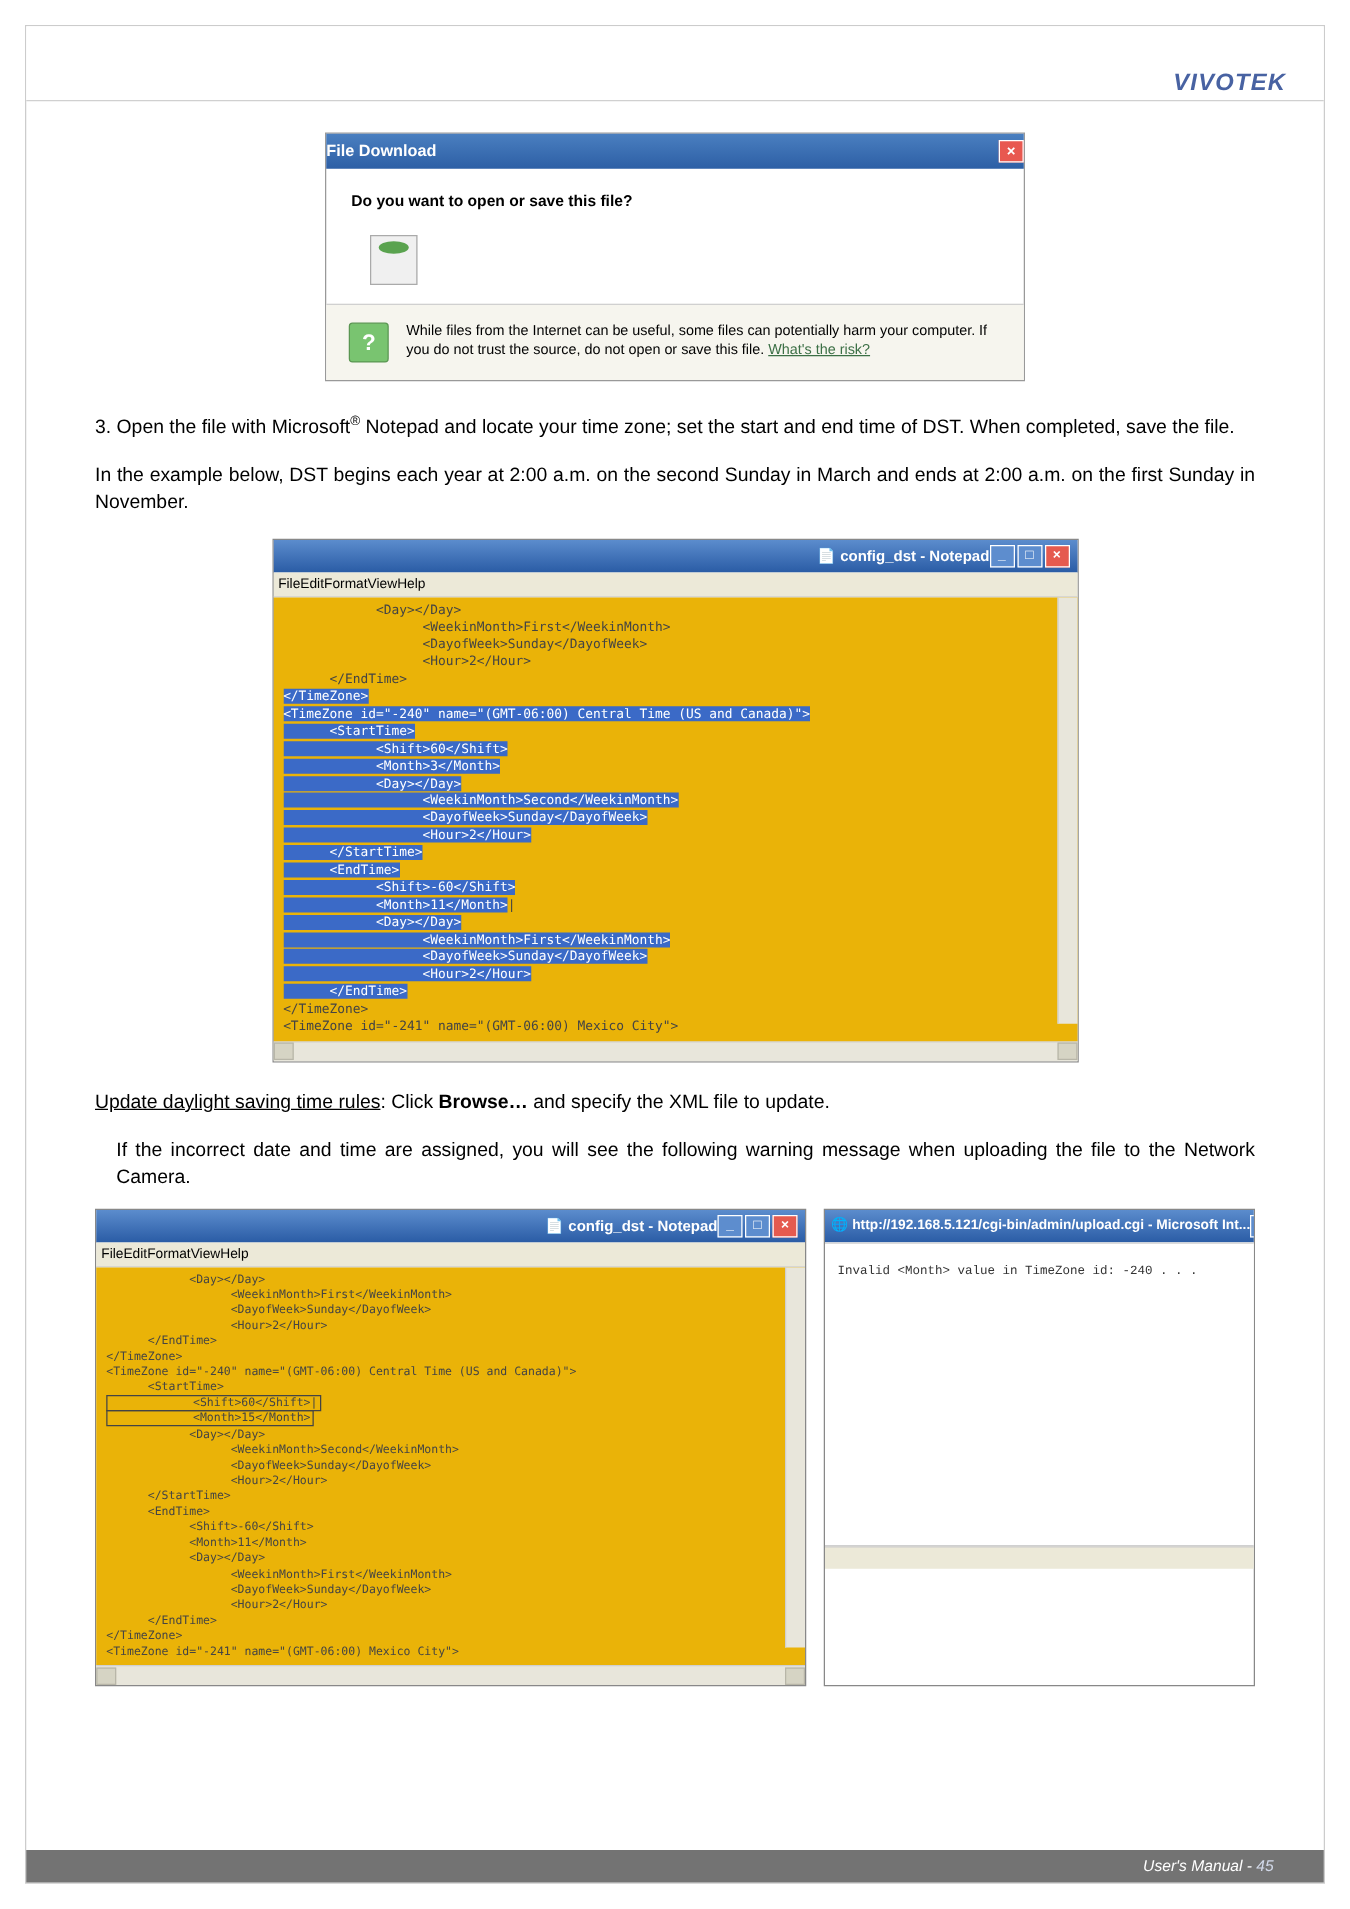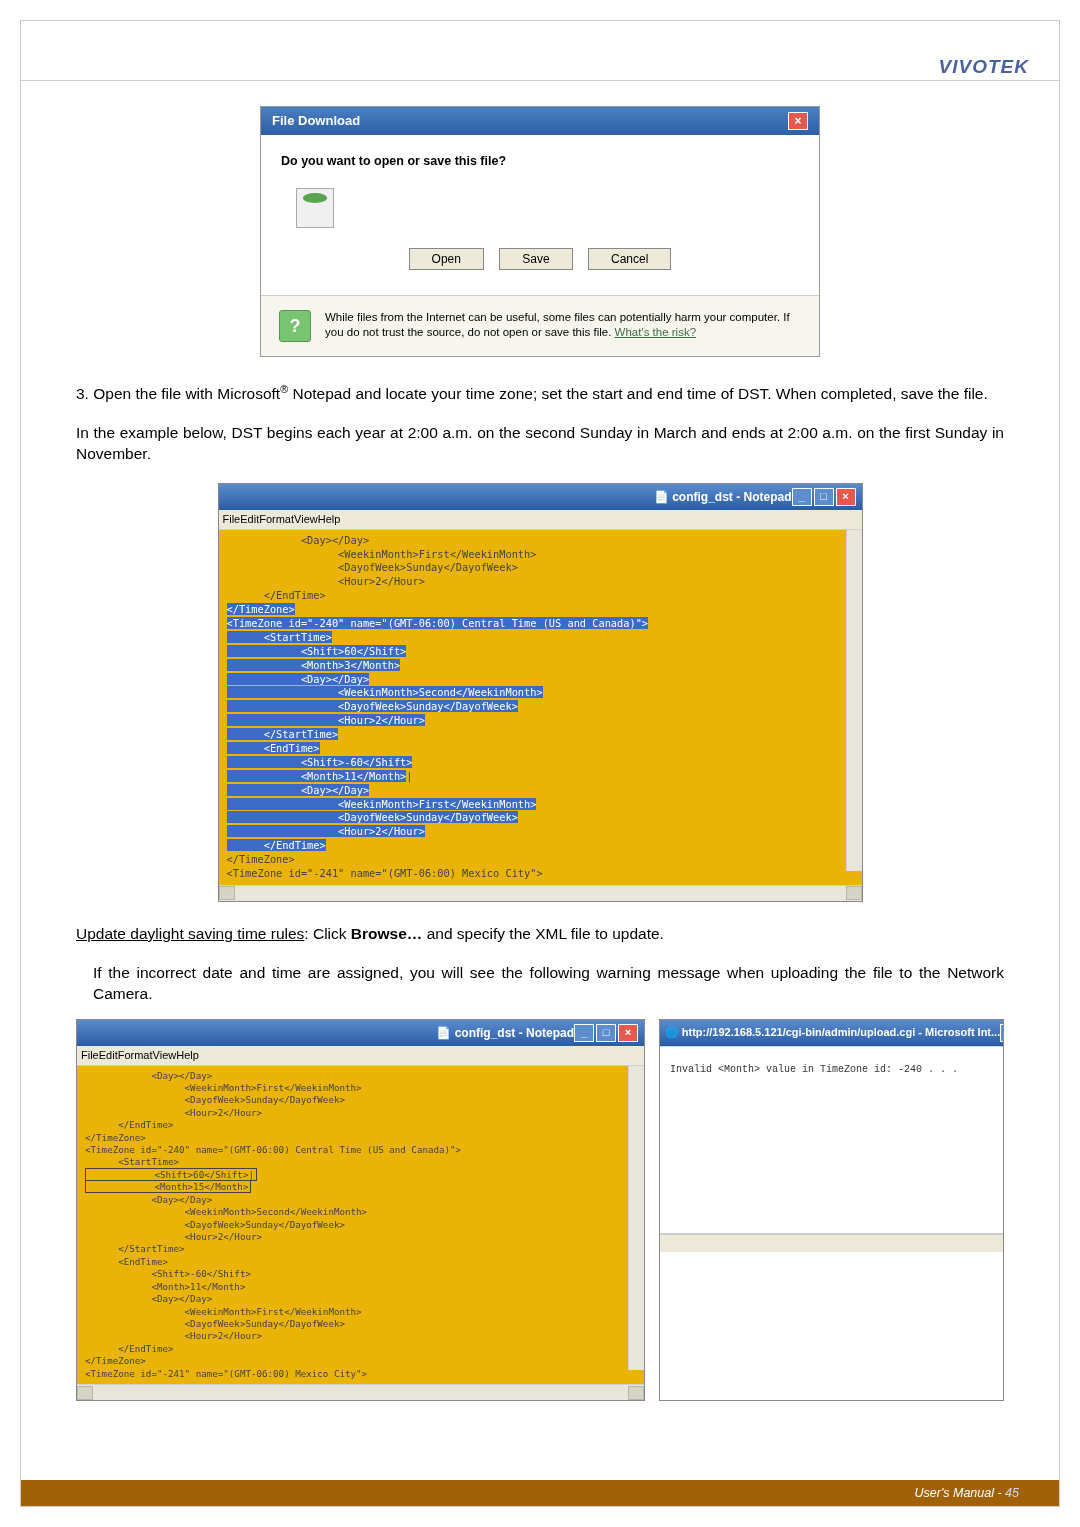--- a/index.html
+++ b/index.html
@@ -43,21 +43,21 @@
       margin: 0 auto 25px auto;
       border: 1px solid #999;
       background: #fff;
       font-family: Tahoma, Arial, sans-serif;
     }
     .fd-title {
       background: linear-gradient(#4a7fc0, #2d5fa5);
       color: #fff;
       font-weight: bold;
       font-size: 13px;
-      padding: 5px 11px;
+      padding: 5px 0;
       display: flex;
       justify-content: space-between;
       align-items: center;
     }
     .fd-close {
       background: #e85850;
       color: #fff;
       width: 20px;
       height: 18px;
       display: flex;
@@ -246,30 +246,30 @@
       justify-content: space-between;
       align-items: center;
       white-space: nowrap;
       overflow: hidden;
     }
     .ie-body {
       padding: 16px 10px;
       font-family: "Courier New", monospace;
       font-size: 10px;
       color: #333;
-      height: 188px;
+      height: 243px;
       background: #fff;
       border-top: 1px solid #d0d0d0;
       border-bottom: 1px solid #d0d0d0;
     }
     .footer {
       position: absolute;
       bottom: 0;
       left: 0; right: 0;
-      background: #a16207;
+      background: #737373;
       color: #fff;
       font-style: italic;
       font-size: 12.5px;
       text-align: right;
       padding: 6px 40px;
     }
     .footer-page { color: #d2d9e9; }
   </style>
 </head>
 <body>
@@ -283,25 +283,20 @@
 
     <div class="file-download-dialog">
       <div class="fd-title">
         <span>File Download</span>
         <span class="fd-close">×</span>
       </div>
       <div class="fd-body">
         <div class="fd-prompt">Do you want to open or save this file?</div>
         <div class="fd-info">
           <div class="fd-icon"></div>
-        </div>
-        <div class="fd-buttons">
-          <button>Open</button>
-          <button>Save</button>
-          <button>Cancel</button>
         </div>
       </div>
       <div class="fd-warning">
         <div class="fd-warn-icon">?</div>
         <div>
           <span>While files from the Internet can be useful, some files can potentially harm your computer. If you do not trust the source, do not open or save this file. </span>
           <a href="#" class="fd-warn-link">What's the risk?</a>
         </div>
       </div>
     </div>

